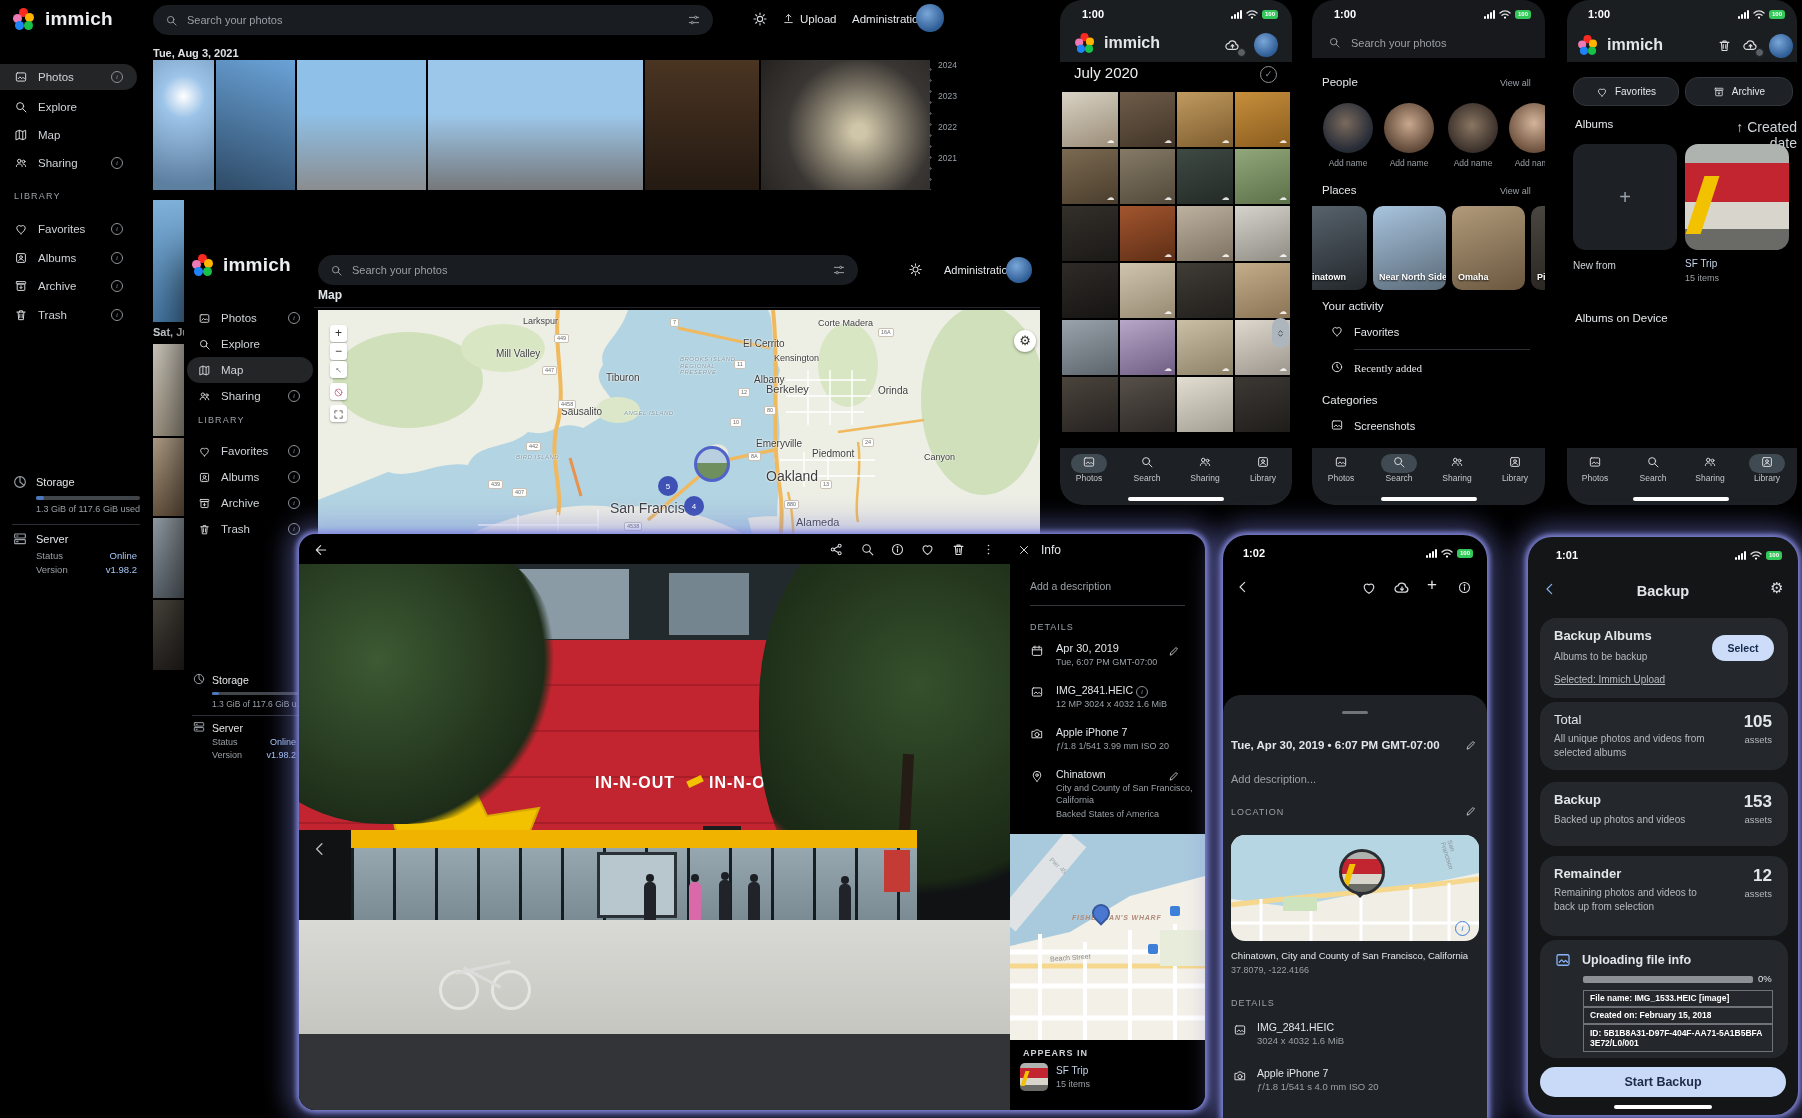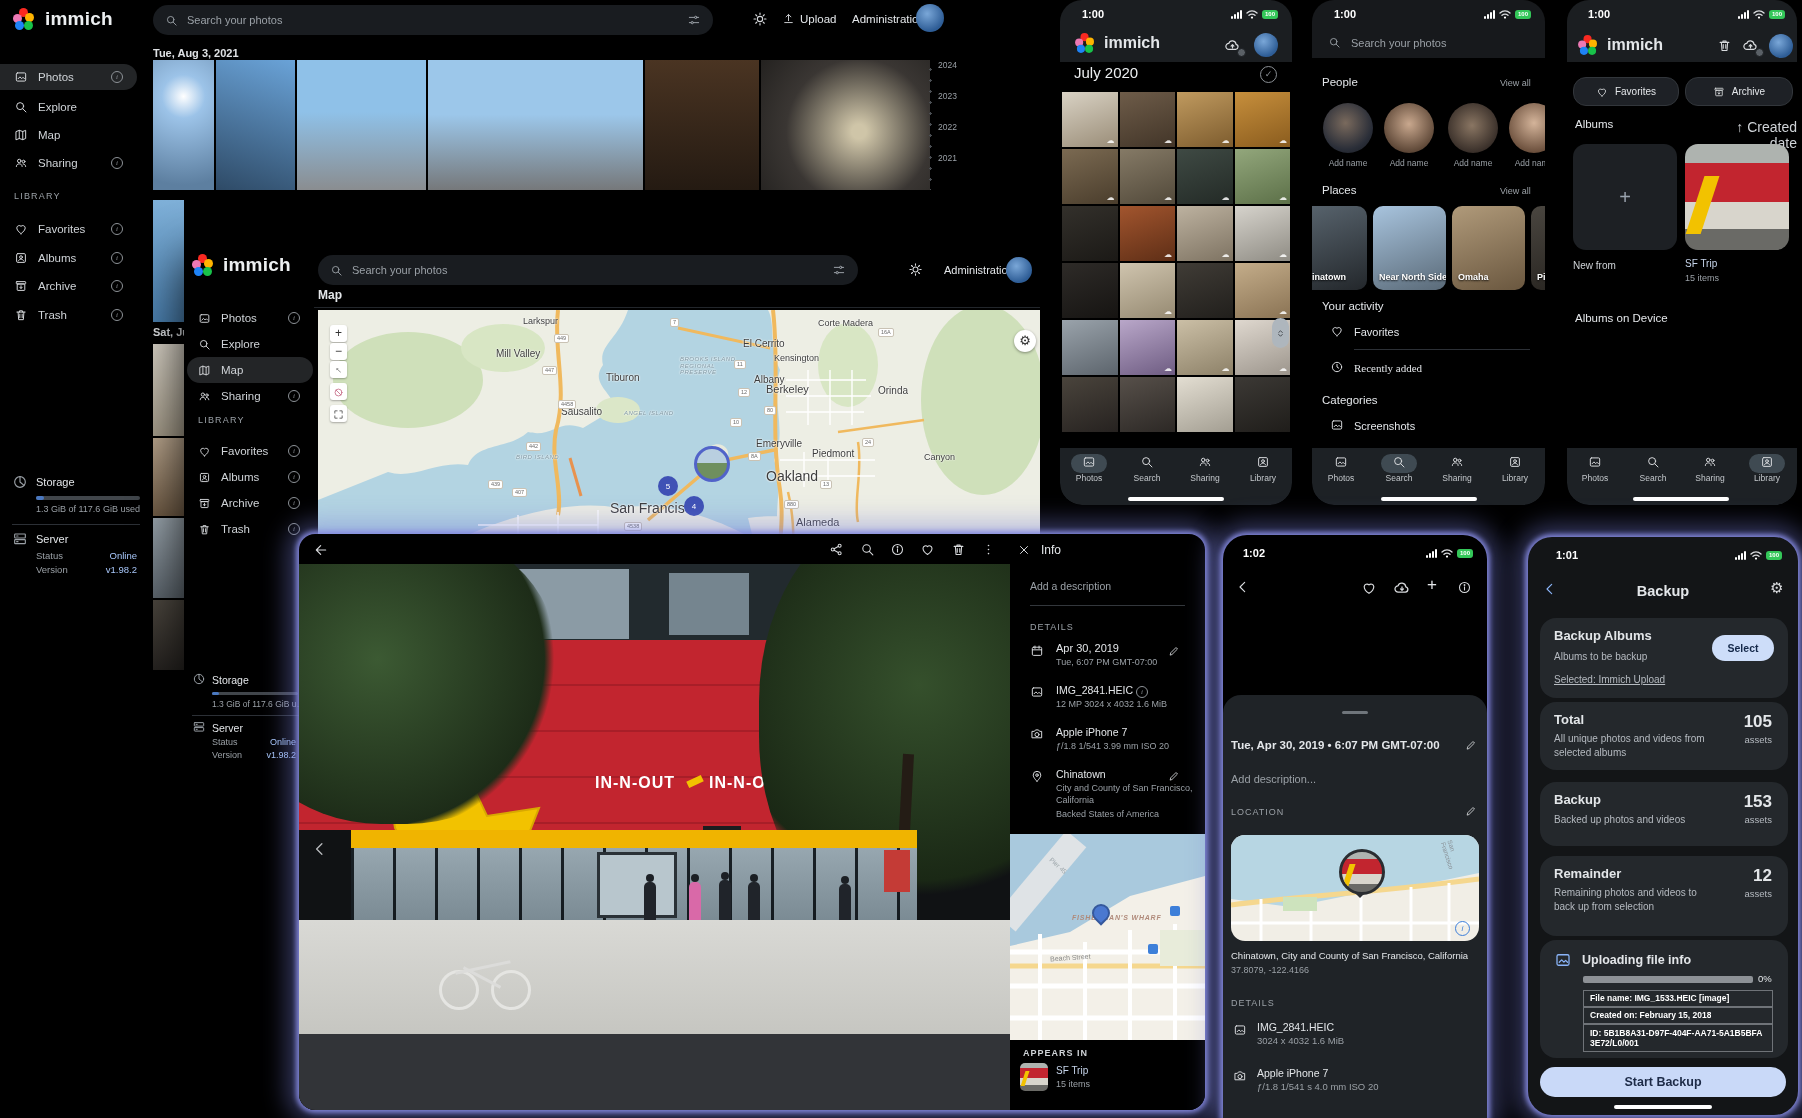--- a/index.html
+++ b/index.html
@@ -1004,21 +1004,21 @@
     <div class="card" style="left:12px;top:81px;width:248px;height:80px;">
       <div class="ab" style="left:14px;top:10px;font-size:13px;font-weight:bold;">Backup Albums</div>
       <div class="ab" style="left:14px;top:33px;font-size:10px;color:#b5bac0;">Albums to be backup</div>
       <div class="ab" style="left:172px;top:17px;width:62px;height:26px;border-radius:13px;background:#cdddf9;color:#15294a;font-size:10.5px;font-weight:bold;display:flex;align-items:center;justify-content:center;">
           <span>Select</span>
         </div>
       <div class="ab" style="left:14px;top:56px;font-size:10px;color:#b5bac0;text-decoration:underline;">Selected: Immich Upload</div>
     </div>
 
     <div class="card" style="left:12px;top:165px;width:248px;height:68px;">
-      <div class="ab" style="left:14px;top:10px;font-size:13px;font-weight:bold;">Total</div>
+      <div class="ab" style="left:14px;top:10px;font-size:13px;font-weight:normal;">Total</div>
       <div class="ab" style="left:14px;top:30px;width:155px;font-size:10px;line-height:1.35;color:#b5bac0;">All unique photos and videos from selected albums</div>
       <div class="ab" style="right:16px;top:10px;font-size:17px;font-weight:bold;text-align:right;">105</div>
       <div class="ab" style="right:16px;top:32px;font-size:9.5px;color:#b5bac0;text-align:right;">assets</div>
     </div>
 
     <div class="card" style="left:12px;top:245px;width:248px;height:64px;">
       <div class="ab" style="left:14px;top:10px;font-size:13px;font-weight:bold;">Backup</div>
       <div class="ab" style="left:14px;top:32px;width:155px;font-size:10px;color:#b5bac0;">Backed up photos and videos</div>
       <div class="ab" style="right:16px;top:10px;font-size:17px;font-weight:bold;text-align:right;">153</div>
       <div class="ab" style="right:16px;top:32px;font-size:9.5px;color:#b5bac0;text-align:right;">assets</div>

